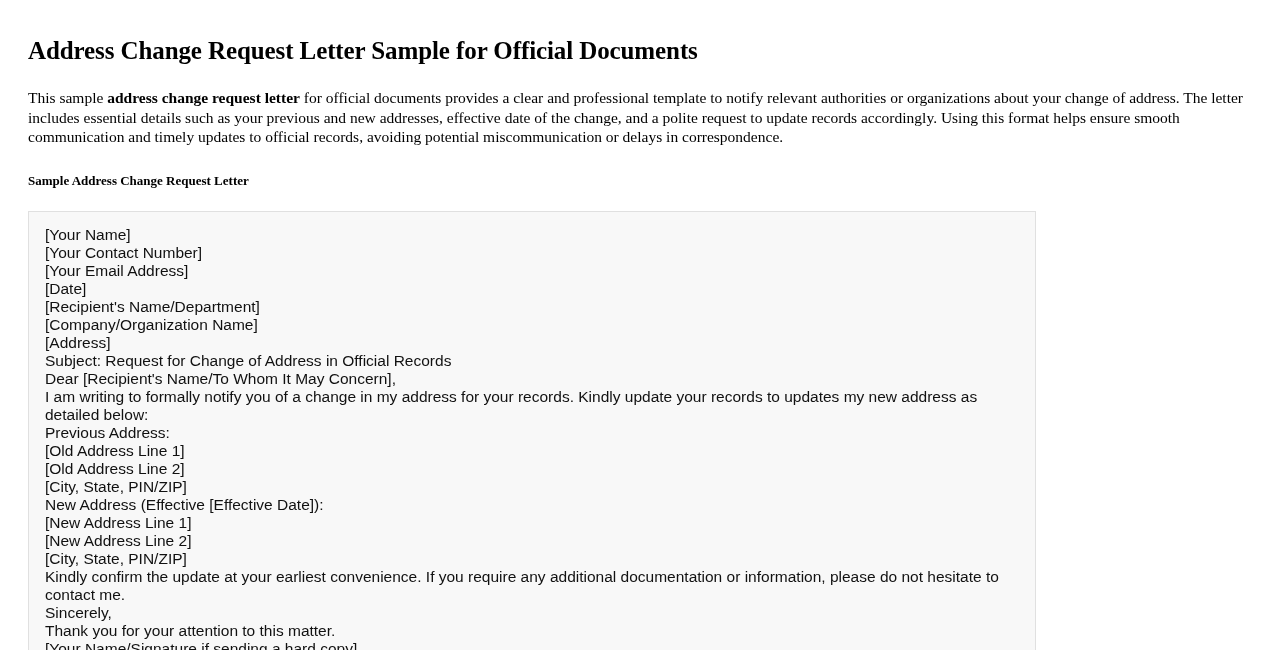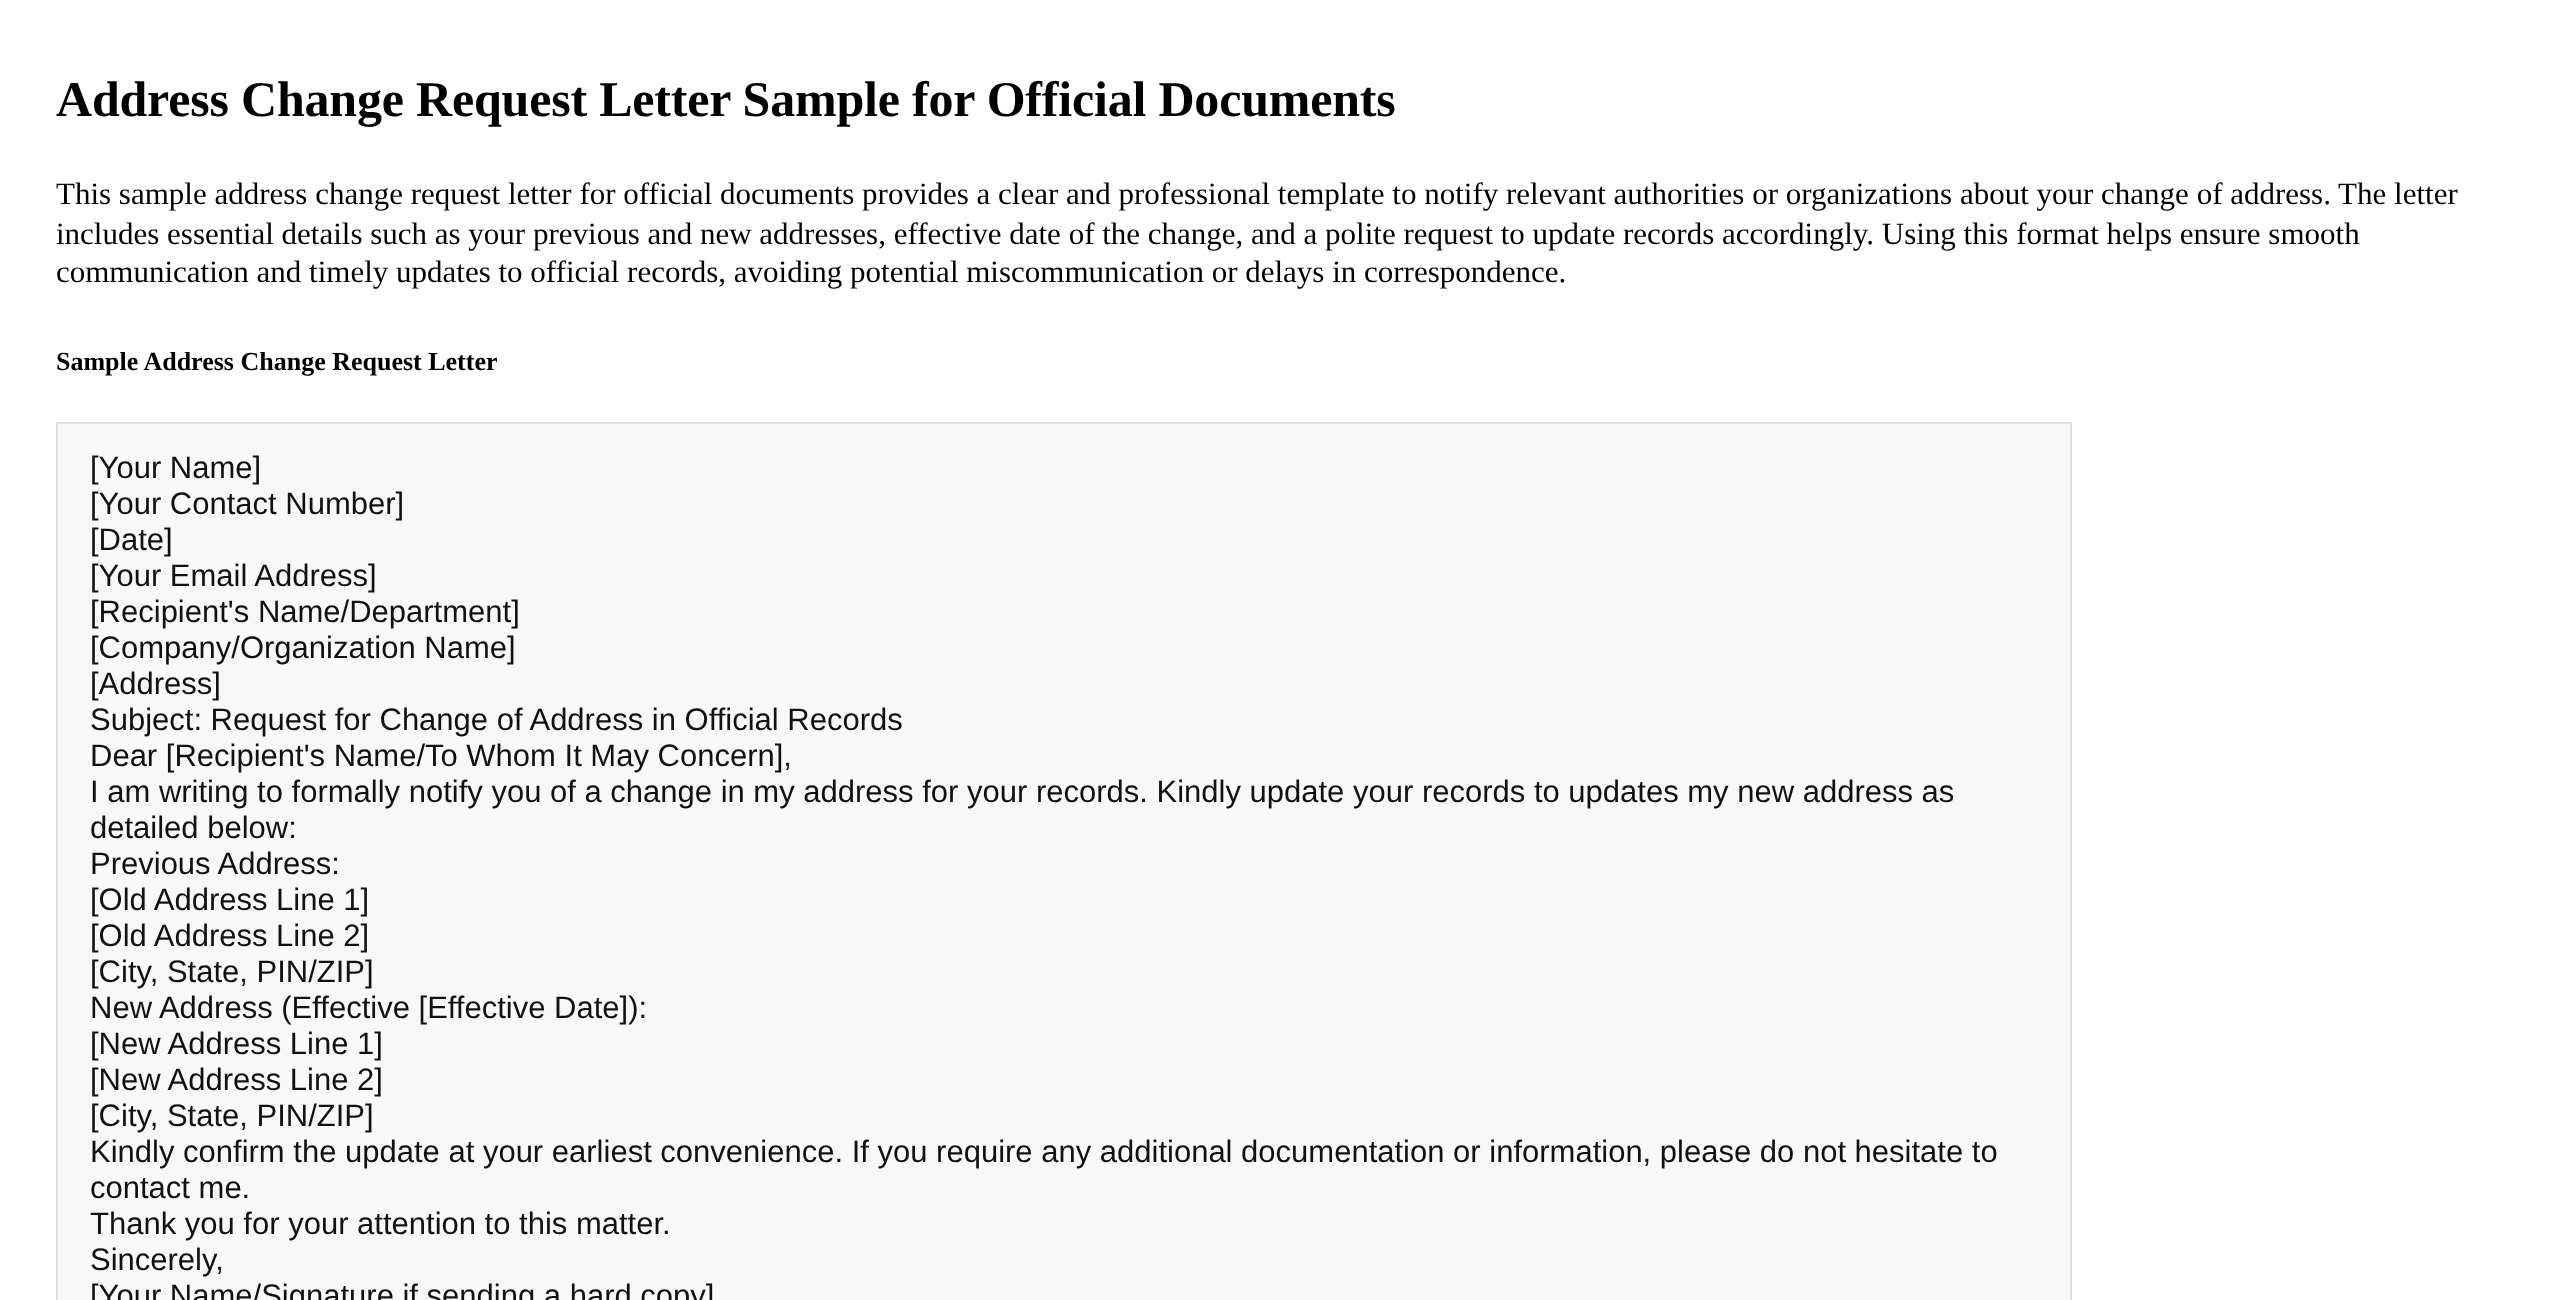--- a/index.html
+++ b/index.html
@@ -26,21 +26,21 @@
     letter-spacing: -0.1px;
   }
   .intro {
     font-size: 15.5px;
     line-height: 1.27;
     margin: 0 0 26px 0;
     max-width: 1226px;
     text-align: left;
   }
   .intro b {
-    font-weight: normal;
+    font-weight: bold;
   }
   .section-title {
     font-size: 13px;
     font-weight: bold;
     margin: 0 0 22px 0;
   }
   .letter-box {
     border: 1px solid #e0e0e0;
     background: #f8f8f8;
     padding: 14px 16px 22px 16px;
@@ -67,35 +67,35 @@
   <h1 class="page-title">Address Change Request Letter Sample for Official Documents</h1>
 
   <p class="intro"><span>This sample </span><b>address change request letter</b><span> for official documents provides a clear and professional template to notify relevant authorities or organizations about your change of address. The letter includes essential details such as your previous and new addresses, effective date of the change, and a polite request to update records accordingly. Using this format helps ensure smooth communication and timely updates to official records, avoiding potential miscommunication or delays in correspondence.</span></p>
 
   <h2 class="section-title">Sample Address Change Request Letter</h2>
 
   <div class="letter-box">
 
   <div class="letter-line">[Your Name]</div>
       <div class="letter-line">[Your Contact Number]</div>
+      <div class="letter-line">[Your Email Address]</div>
       <div class="letter-line">[Date]</div>
-      <div class="letter-line">[Your Email Address]</div>
       <div class="letter-line">[Recipient's Name/Department]</div>
       <div class="letter-line">[Company/Organization Name]</div>
       <div class="letter-line">[Address]</div>
       <div class="letter-line">Subject: Request for Change of Address in Official Records</div>
       <div class="letter-line">Dear [Recipient's Name/To Whom It May Concern],</div>
       <div class="letter-line">I am writing to formally notify you of a change in my address for your records. Kindly update your records to updates my new address as detailed below:</div>
       <div class="letter-line bold">Previous Address:</div>
       <div class="letter-line">[Old Address Line 1]</div>
       <div class="letter-line">[Old Address Line 2]</div>
       <div class="letter-line">[City, State, PIN/ZIP]</div>
       <div class="letter-line bold">New Address (Effective [Effective Date]):</div>
       <div class="letter-line">[New Address Line 1]</div>
       <div class="letter-line">[New Address Line 2]</div>
       <div class="letter-line">[City, State, PIN/ZIP]</div>
       <div class="letter-line">Kindly confirm the update at your earliest convenience. If you require any additional documentation or information, please do not hesitate to contact me.</div>
+      <div class="letter-line">Sincerely,</div>
       <div class="letter-line">Thank you for your attention to this matter.</div>
-      <div class="letter-line">Sincerely,</div>
       <div class="letter-line">[Your Name/Signature if sending a hard copy]</div>
     </div>
 
 </div>
 
 </body></html>

